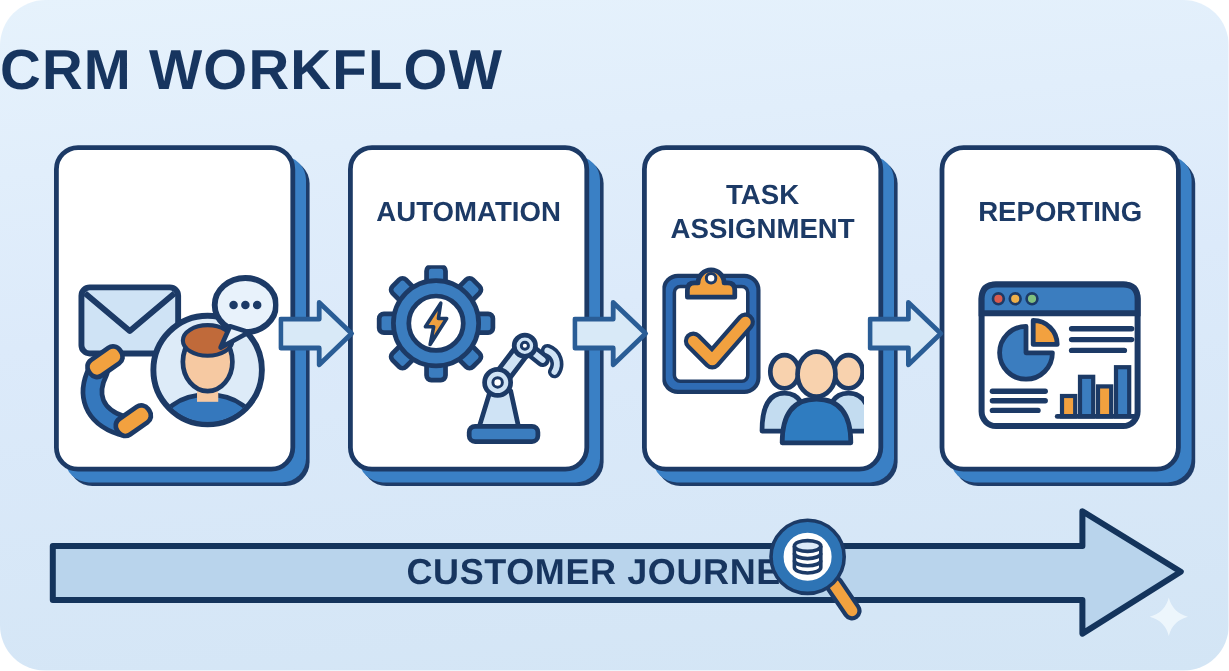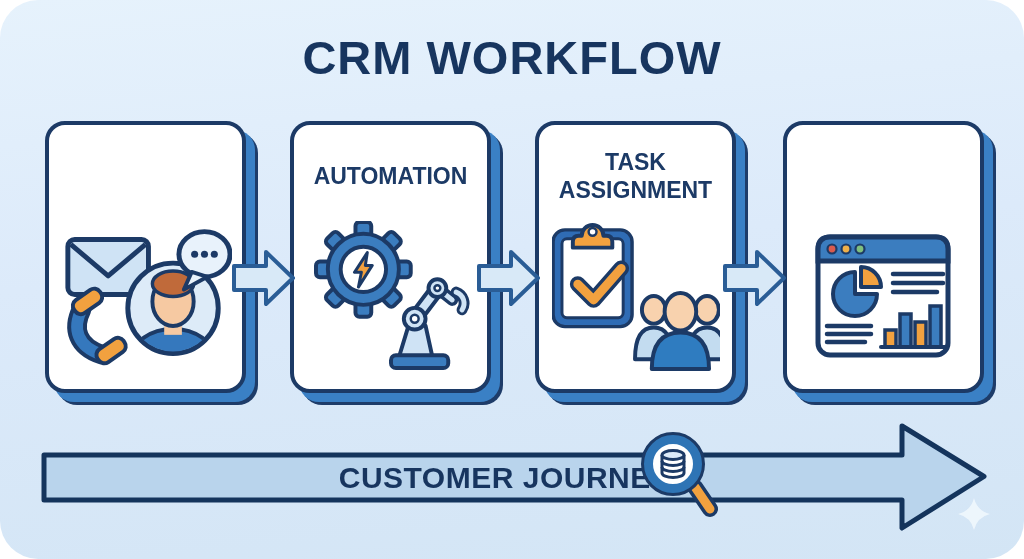--- a/index.html
+++ b/index.html
@@ -1,20 +1,20 @@
 <!DOCTYPE html>
 <html><head>
 <meta charset="utf-8">
 <style>
   html,body{margin:0;padding:0;background:#ffffff;}
   body{font-family:"Liberation Sans", sans-serif;}
   .stage{position:relative;width:1024px;height:559px;background:#ffffff;overflow:hidden;}
   .panel{position:absolute;inset:0;border-radius:38px;
          background:linear-gradient(175deg,#e6f2fc 0%,#dceafa 45%,#d3e5f5 100%);}
-  .title{position:absolute;top:30px;left:0;width:100%;text-align:center;
+  .title{position:absolute;top:30px;left:0;width:100%;
          font-size:47px;font-weight:800;letter-spacing:1px;color:#17355f;}
   .card{position:absolute;top:121px;width:193px;height:264px;background:#ffffff;
         border:4px solid #1c3a66;border-radius:20px;
         box-shadow:9px 9px 0 0 #3a80c5, 12px 12px 0 0 #1e3c69;z-index:1;}
   .card-label{position:absolute;top:18px;left:6px;right:6px;height:66px;
         display:flex;align-items:center;justify-content:center;text-align:center;
         font-size:23px;font-weight:800;line-height:1.22;color:#1c3a66;}
   .card-icon{position:absolute;top:86px;left:0;right:0;bottom:6px;
         display:flex;align-items:center;justify-content:center;}
   .connector{position:absolute;top:249px;width:64px;height:58px;z-index:3;}
@@ -123,20 +123,21 @@
         <rect x="80" y="136" width="58" height="13" rx="5" fill="#3b7dbf" stroke="#1c3a66" stroke-width="4"></rect>
         <circle cx="104" cy="99" r="11" fill="#cfe3f5" stroke="#1c3a66" stroke-width="4"></circle>
         <circle cx="104" cy="99" r="4" fill="#ffffff" stroke="#1c3a66" stroke-width="2.5"></circle>
         <circle cx="127" cy="68" r="9" fill="#cfe3f5" stroke="#1c3a66" stroke-width="4"></circle>
         <circle cx="127" cy="68" r="3" fill="#ffffff" stroke="#1c3a66" stroke-width="2.5"></circle>
       </svg>
     </div>
   </div>
 
   <div class="card" style="left:783px">
+    <div class="card-label">REPORTING</div>
     <div class="card-icon">
       <svg width="138" height="126" viewBox="0 0 138 126">
         <rect x="3" y="3" width="130" height="118" rx="12" fill="#ffffff" stroke="#1c3a66" stroke-width="5"></rect>
         <path d="M3 27 L3 15 Q3 3 15 3 L121 3 Q133 3 133 15 L133 27 Z" fill="#3b7dbf" stroke="#1c3a66" stroke-width="5"></path>
         <circle cx="17" cy="15" r="4.5" fill="#d95b4e" stroke="#1c3a66" stroke-width="2.2"></circle>
         <circle cx="31" cy="15" r="4.5" fill="#eeb04a" stroke="#1c3a66" stroke-width="2.2"></circle>
         <circle cx="45" cy="15" r="4.5" fill="#7fbf7f" stroke="#1c3a66" stroke-width="2.2"></circle>
 
         <path d="M40 60 L40 38 A22 22 0 1 0 62 60 Z" fill="#3b7dbf" stroke="#1c3a66" stroke-width="4" stroke-linejoin="round"></path>
         <path d="M46 53 L46 33 A20 20 0 0 1 66 53 Z" fill="#f2a13f" stroke="#1c3a66" stroke-width="4" stroke-linejoin="round"></path>

